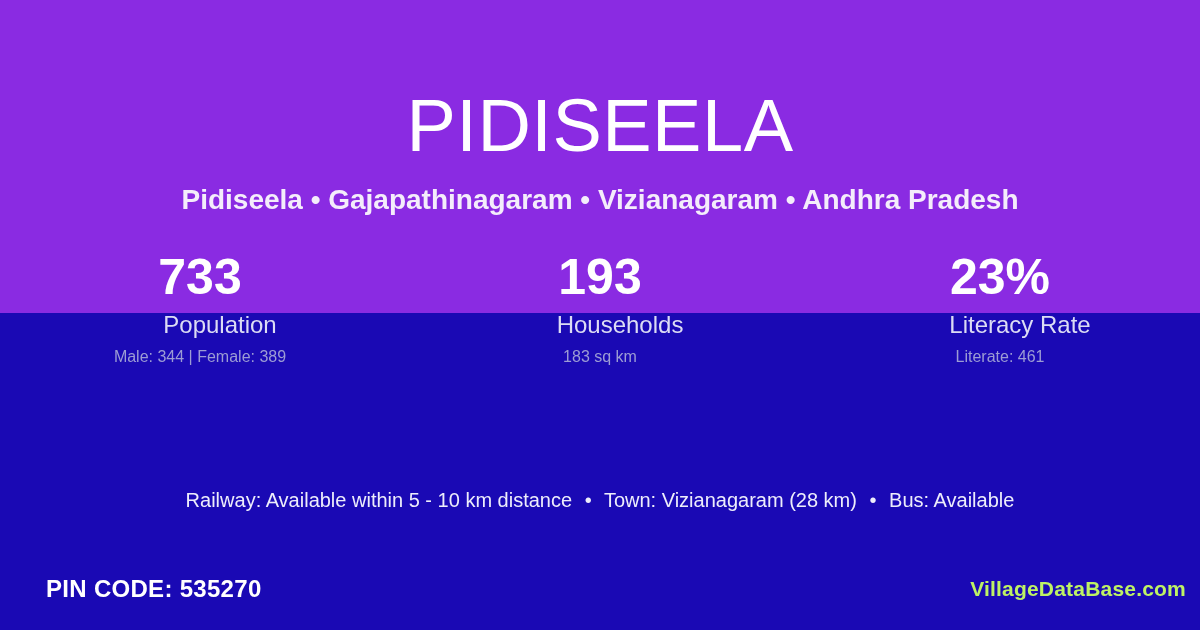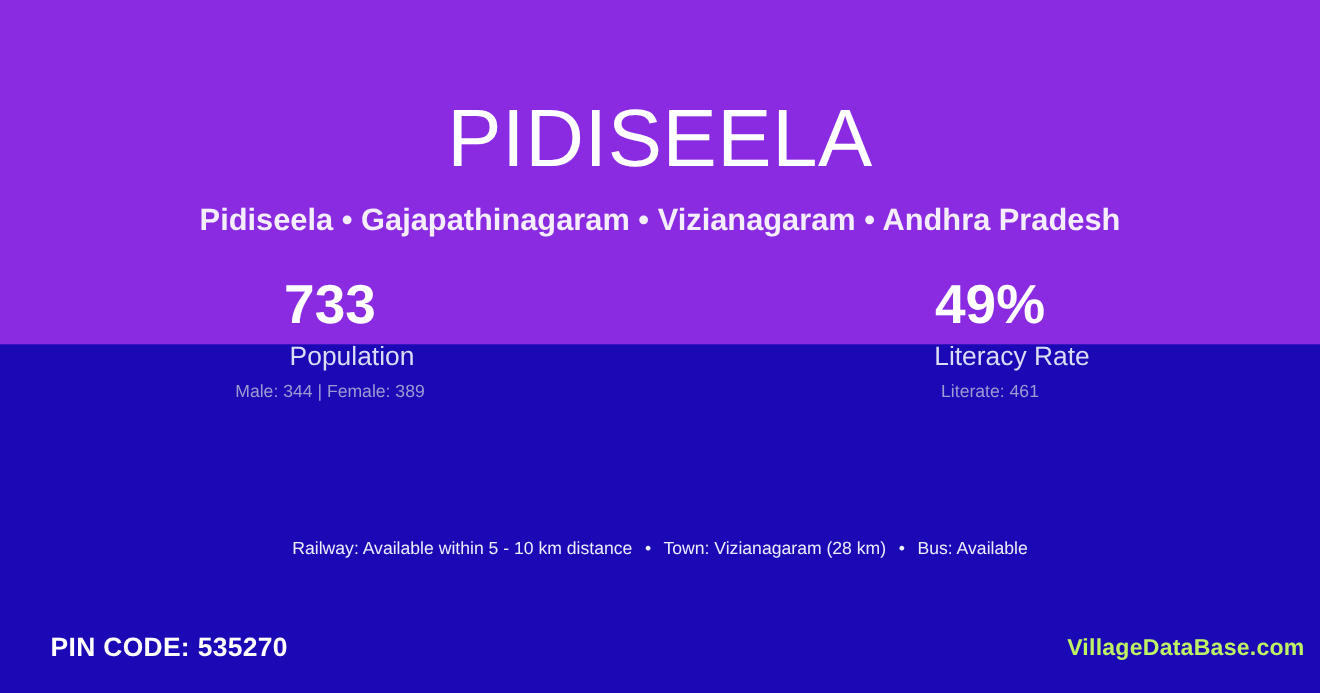--- a/index.html
+++ b/index.html
@@ -98,21 +98,21 @@
     color: #9C9CD4;
   }
 
   
   .facilities-line {
     position: absolute;
     left: 0;
     top: 486px;
     width: 1200px;
     text-align: center;
-    font-size: 16px;
+    font-size: 20px;
     line-height: 28px;
     color: #EDEDFB;
     white-space: nowrap;
   }
   .facilities-line .sep {
     padding: 0 7px;
     color: #EDEDFB;
   }
 
   
@@ -157,23 +157,28 @@
   <div class="village-breadcrumb">Pidiseela • Gajapathinagaram • Vizianagaram • Andhra Pradesh</div>
 
   <div class="stats-row">
 
     <div class="stat-cell">
       <div class="stat-value">733</div>
       <div class="stat-label">Population</div>
       <div class="stat-sub">Male: 344 | Female: 389</div>
     </div>
 
+    <div class="stat-cell">
+      <div class="stat-value">193</div>
+      <div class="stat-label">Households</div>
+      <div class="stat-sub">183 sq km</div>
+    </div>
 
     <div class="stat-cell">
-      <div class="stat-value">49%</div>
+      <div class="stat-value">23%</div>
       <div class="stat-label">Literacy Rate</div>
       <div class="stat-sub">Literate: 461</div>
     </div>
 
   </div>
 
   <div class="facilities-line">
     <span>Railway: Available within 5 - 10 km distance</span>
     <span class="sep">•</span>
     <span>Town: Vizianagaram (28 km)</span>

